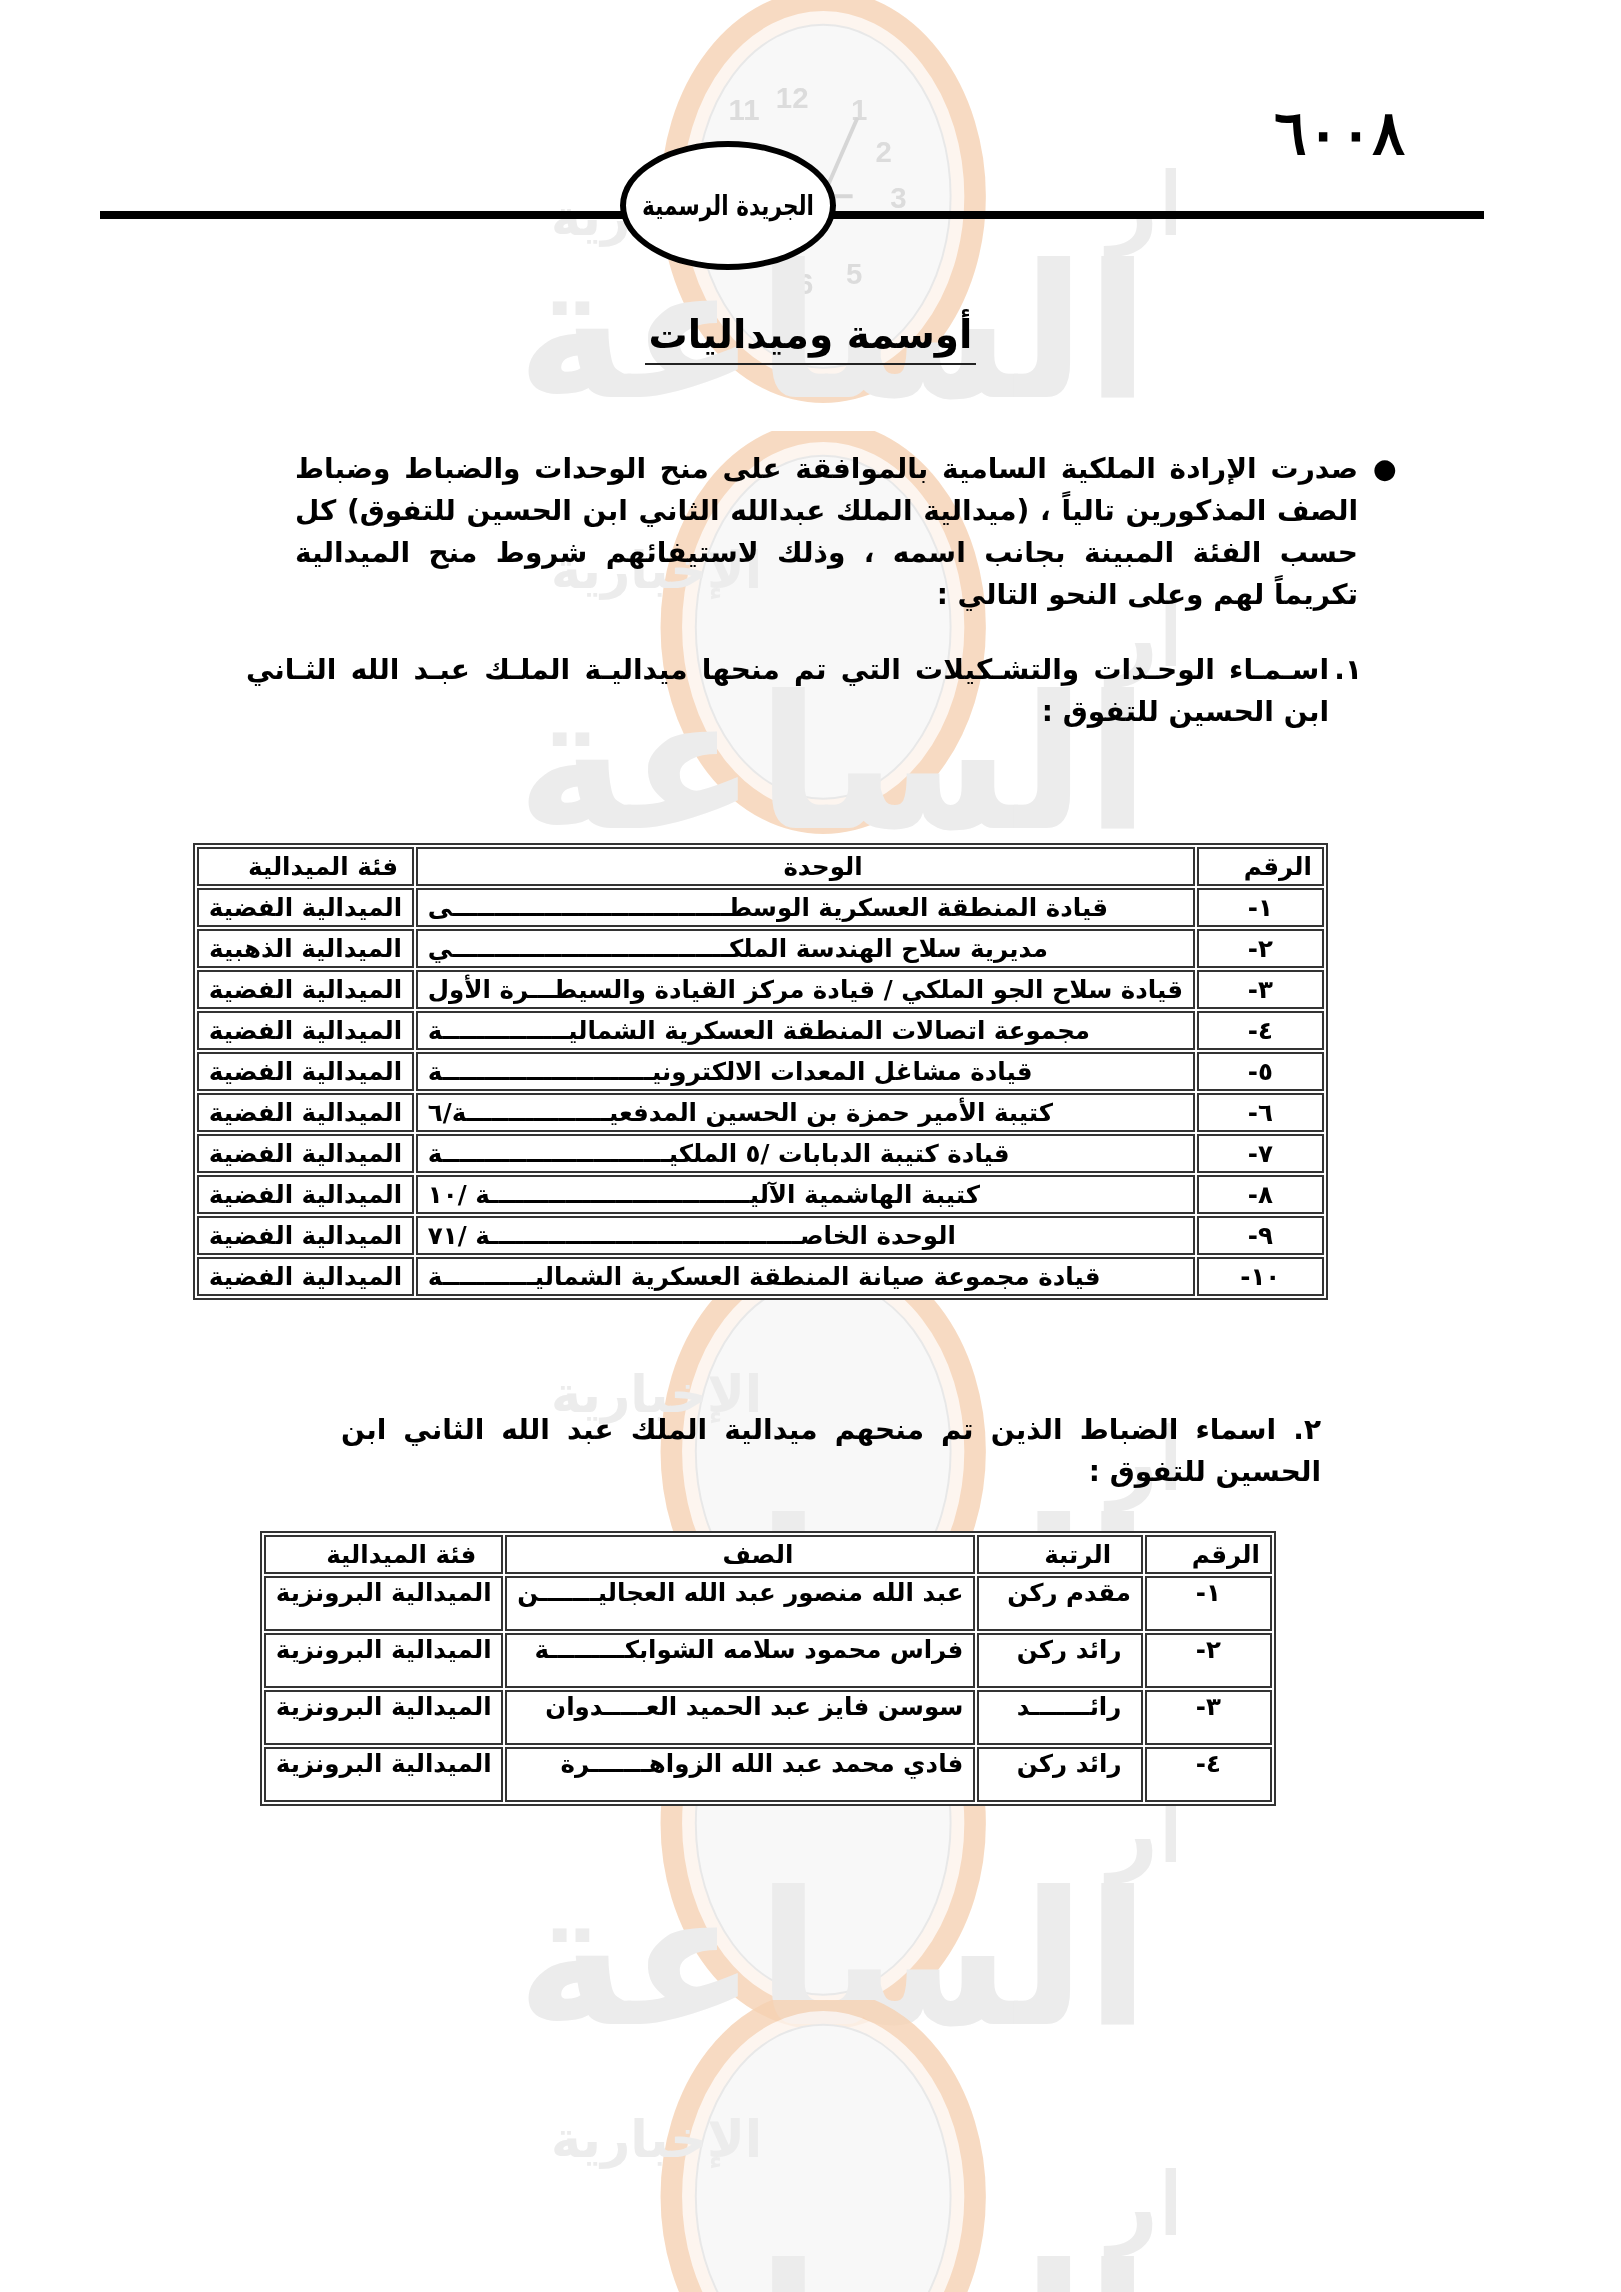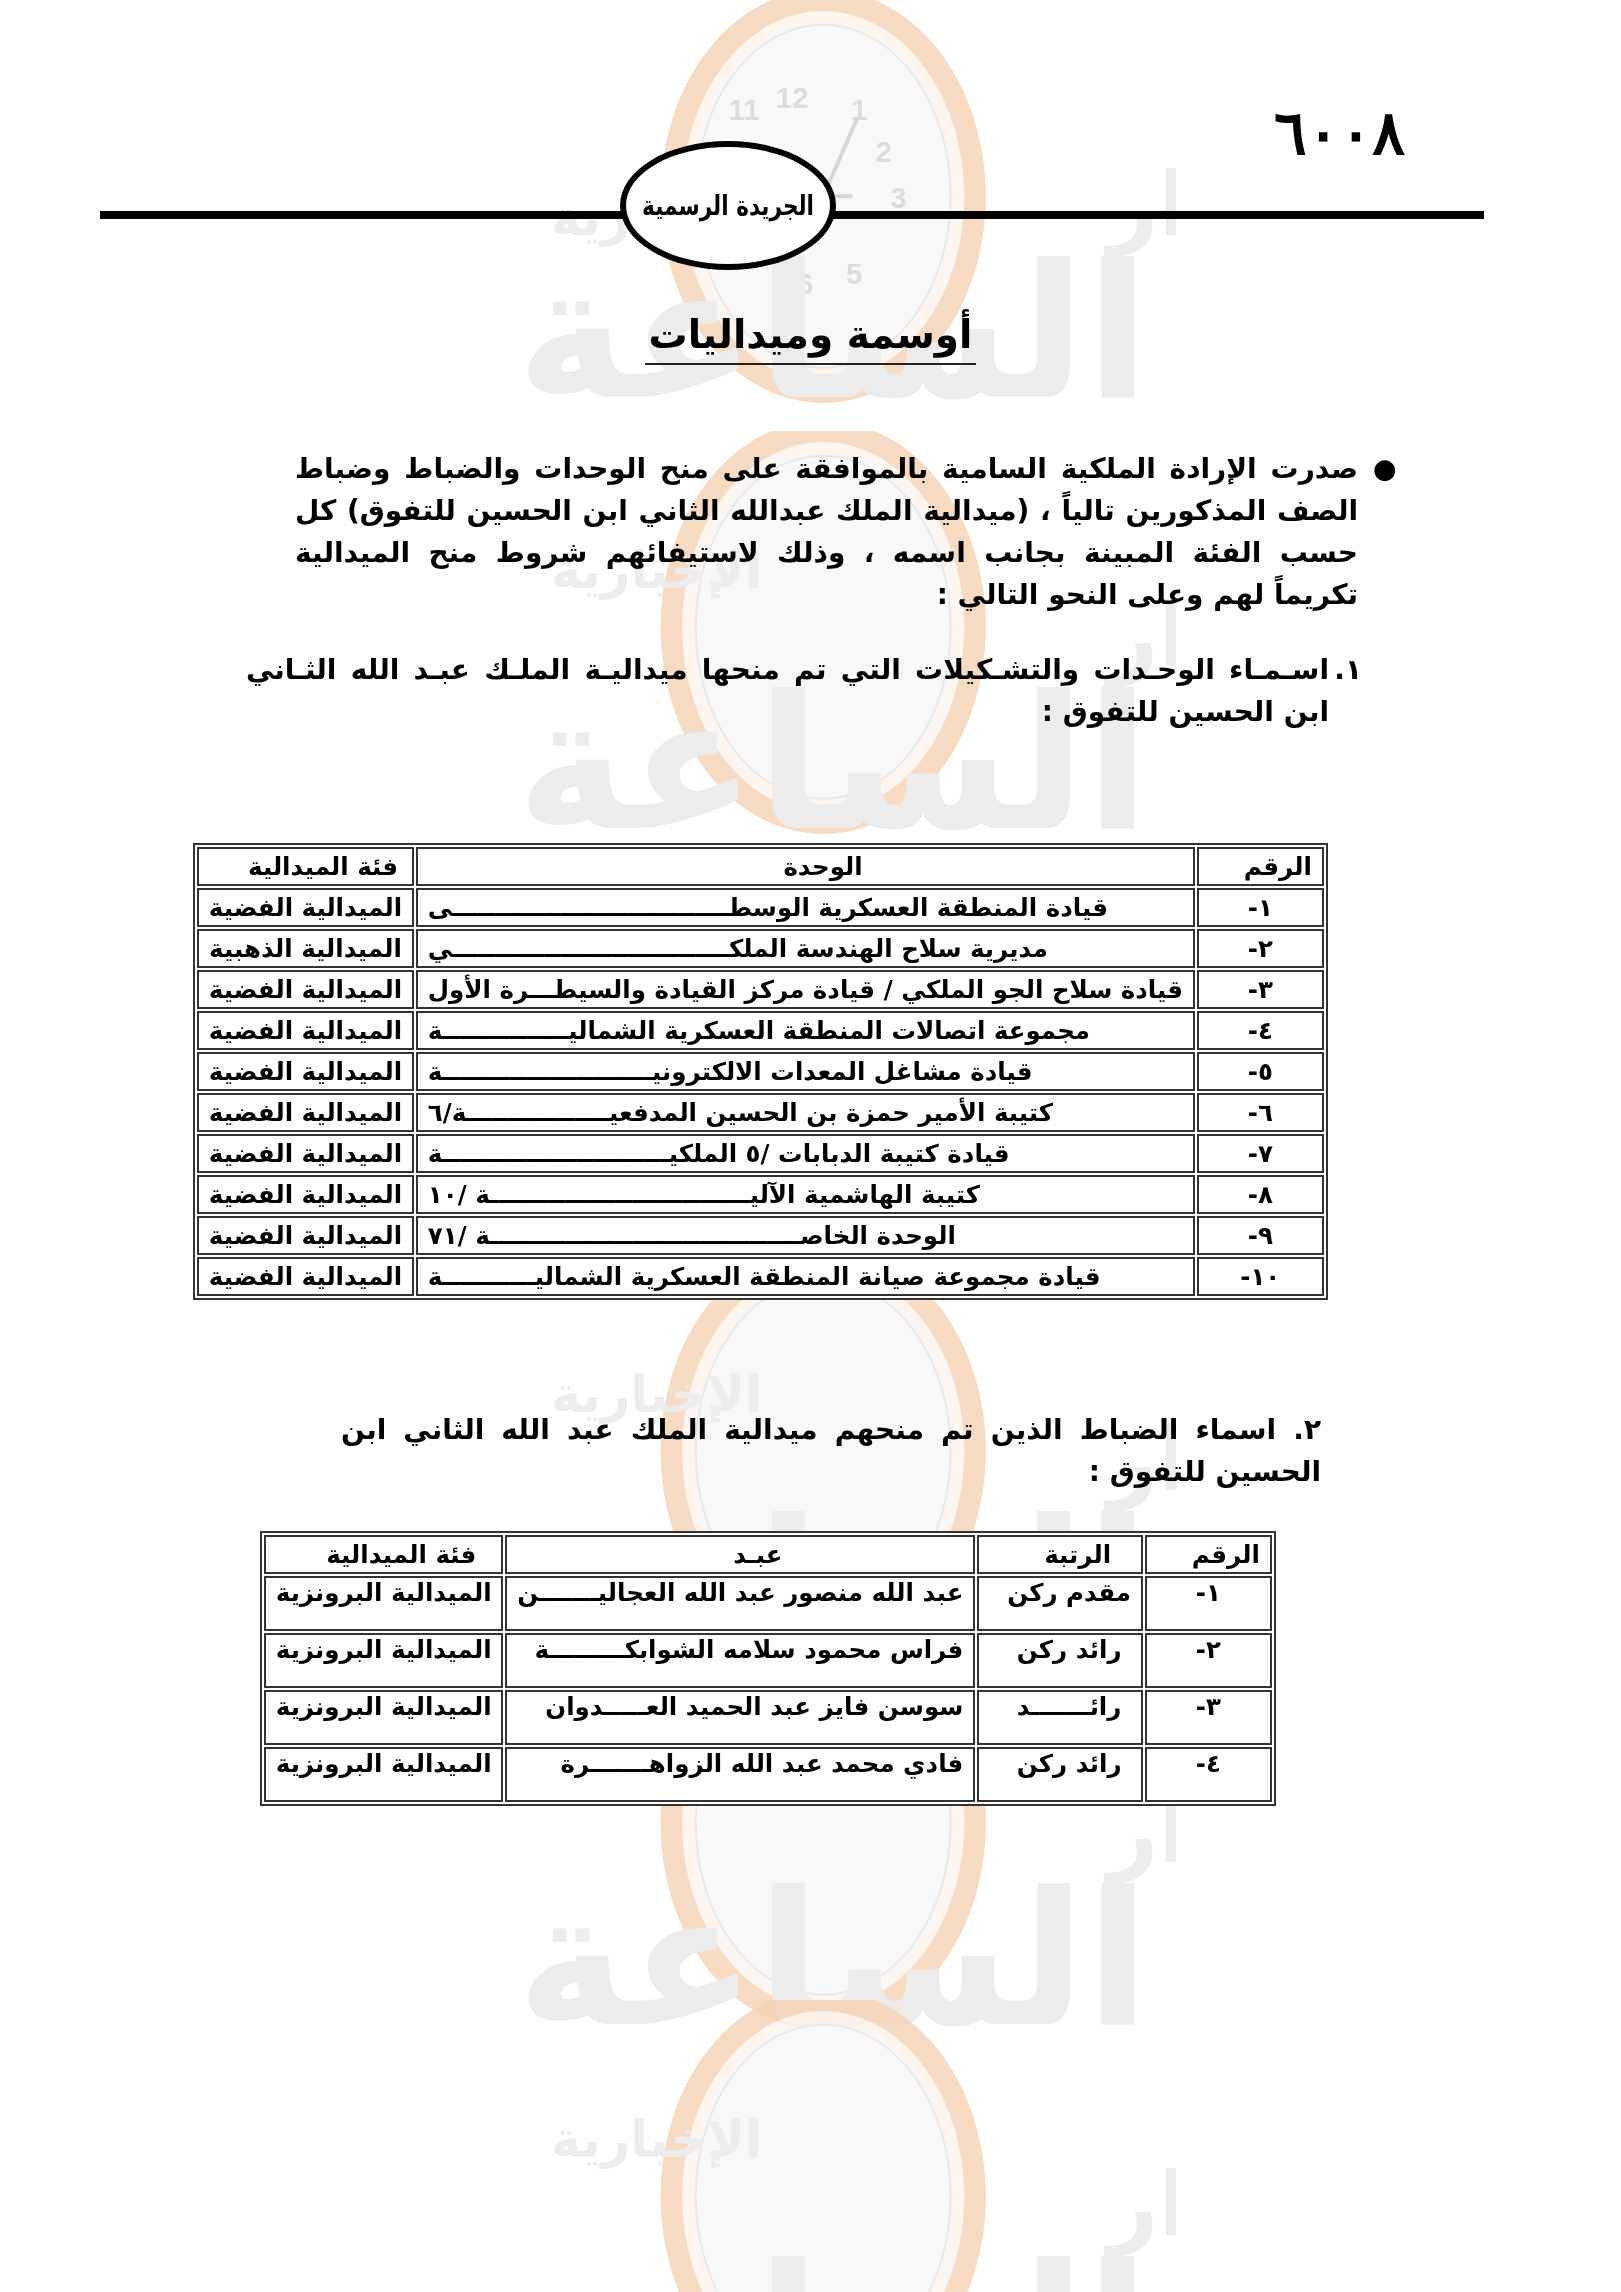--- a/index.html
+++ b/index.html
@@ -308,21 +308,21 @@
 
   <div class="para section2">
     <span>٢. اسماء الضباط الذين تم منحهم ميدالية الملك عبد الله الثاني ابن الحسين للتفوق :</span>
   </div>
 
   <table class="grid officers">
     <tbody>
         <tr class="head">
       <th class="c-num">الرقم</th>
       <th class="c-rank">الرتبة</th>
-      <th class="c-name">عبـد</th>
+      <th class="c-name">الصف</th>
       <th class="c-class">فئة الميدالية</th>
     </tr>
     <tr class="row">
       <td class="c-num">١-</td>
       <td class="c-rank">مقدم ركن</td>
       <td class="c-name">عبد الله منصور عبد الله العجاليـــــــن</td>
       <td class="c-class">الميدالية البرونزية</td>
     </tr>
     <tr class="row">
       <td class="c-num">٢-</td>

